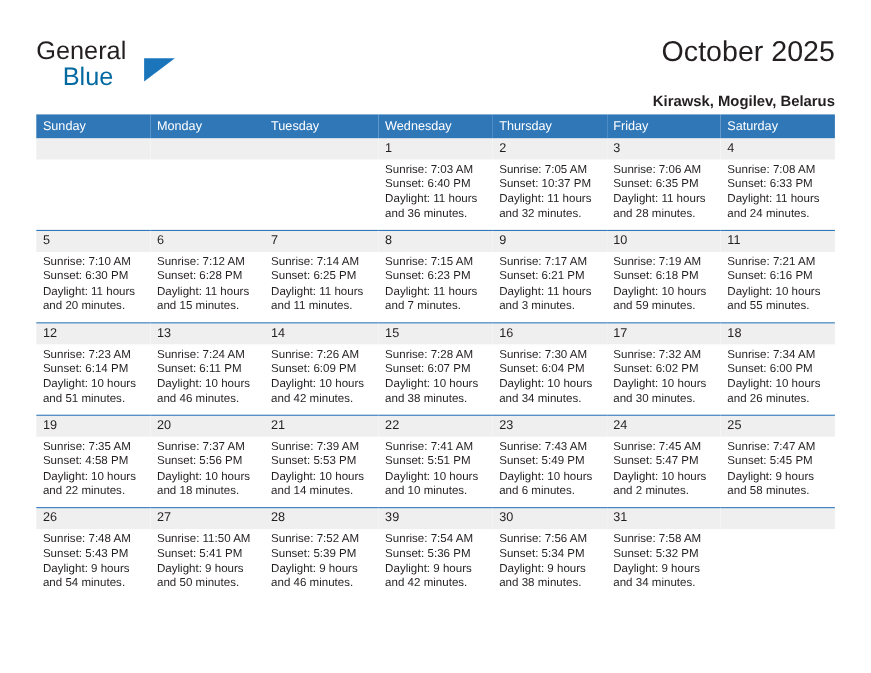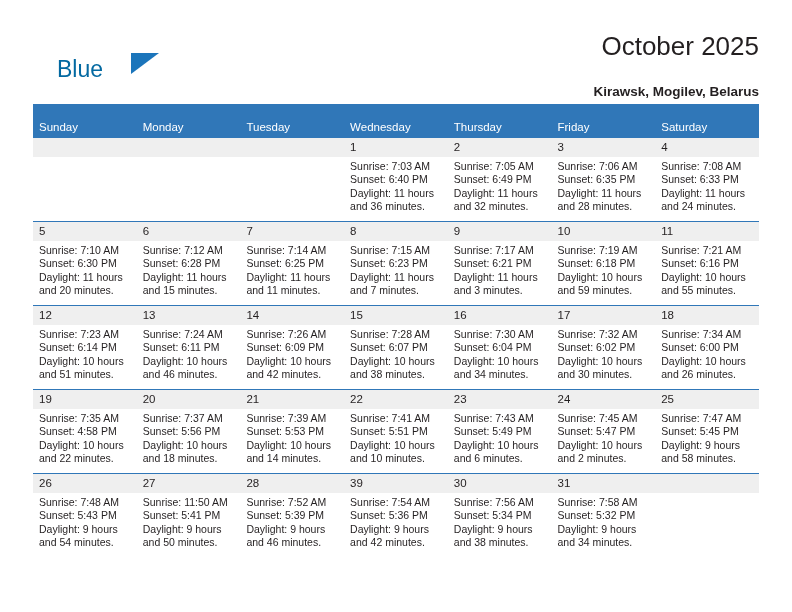--- a/index.html
+++ b/index.html
@@ -97,21 +97,21 @@
     border-collapse: collapse;
     width: 726px;
     table-layout: fixed;
   }
   table.cal th {
     background: #3077b8;
     color: #ffffff;
     font-size: 11.5px;
     font-weight: normal;
     text-align: left;
-    padding: 16px 0 5px 6px;
+    padding: 4px 0 5px 6px;
     height: 13px;
     border: none;
   }
   table.cal td {
     vertical-align: top;
     padding: 0;
     border: none;
     border-top: 1px solid #3077b8;
     background: #ffffff;
     height: 83px;
@@ -144,20 +144,21 @@
     white-space: normal;
   }
 </style>
 </head>
 <body>
 
 <div class="page">
 
   <div class="header">
     <div class="brand">
+      <span class="brand-general">General</span>
       <span class="brand-triangle"></span>
       <span class="brand-blue">Blue</span>
     </div>
     <div class="title-block">
       <div class="cal-title">October 2025</div>
       <div class="cal-subtitle">Kirawsk, Mogilev, Belarus</div>
     </div>
   </div>
 
   <div class="cal-wrap">
@@ -189,21 +190,21 @@
               <div class="dayinfo">
                 <div>Sunrise: 7:03 AM</div>
                 <div>Sunset: 6:40 PM</div>
                 <div class="wrap2">Daylight: 11 hours and 36 minutes.</div>
               </div>
             </td>
             <td class="day-cell">
               <span class="daynum">2</span>
               <div class="dayinfo">
                 <div>Sunrise: 7:05 AM</div>
-                <div>Sunset: 6:49 PM</div>
+                <div>Sunset: 10:37 PM</div>
                 <div class="wrap2">Daylight: 11 hours and 32 minutes.</div>
               </div>
             </td>
             <td class="day-cell">
               <span class="daynum">3</span>
               <div class="dayinfo">
                 <div>Sunrise: 7:06 AM</div>
                 <div>Sunset: 6:35 PM</div>
                 <div class="wrap2">Daylight: 11 hours and 28 minutes.</div>
               </div>

